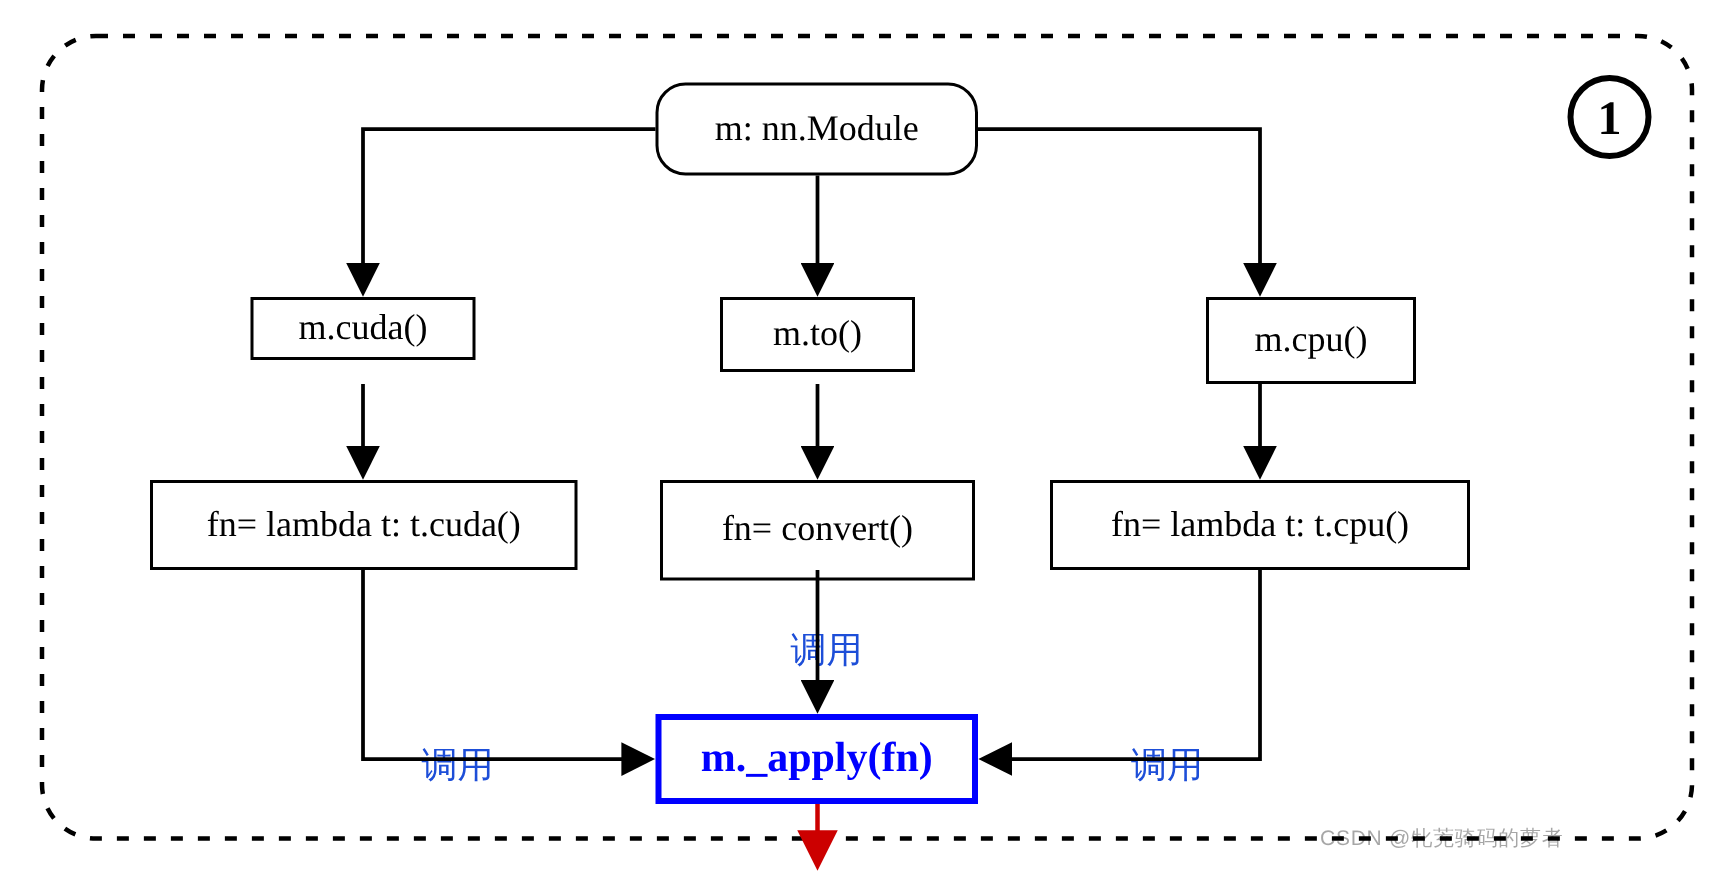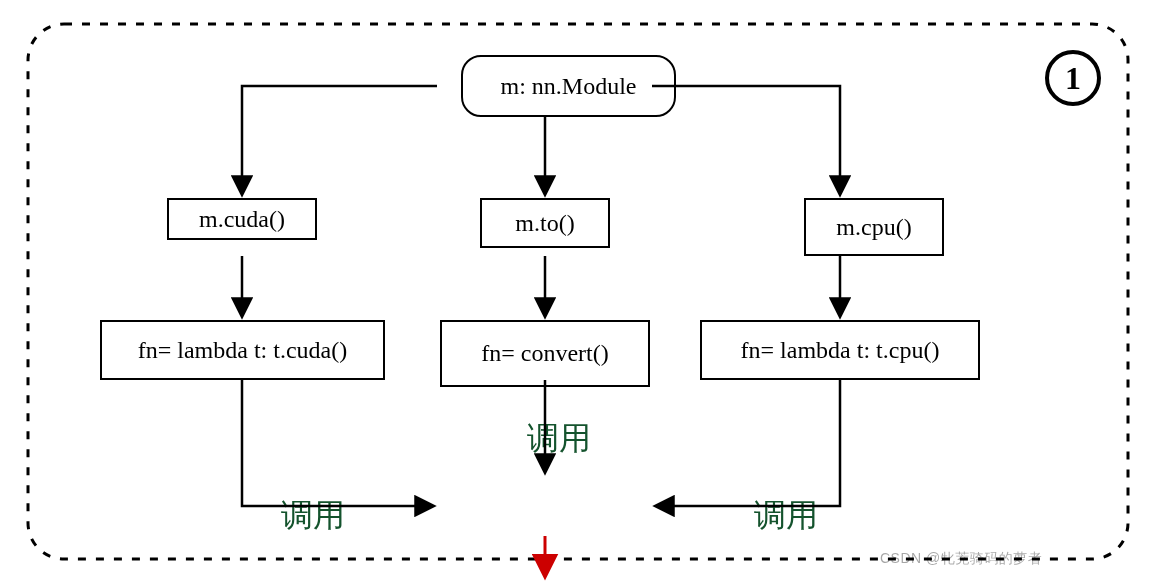--- a/index.html
+++ b/index.html
@@ -42,22 +42,22 @@
   .bluebox {
     border: 4px solid #0000ff;
     color: #0000ff;
     font-weight: bold;
     font-size: 28px;
   }
   .edge-label {
     position: absolute;
     background: #fff;
     padding: 0 6px;
-    font-size: 32px;
-    color: #14532d;
+    font-size: 24px;
+    color: #1d4ed8;
   }
   .badge-circle {
     position: absolute;
     width: 56px;
     height: 56px;
     border: 4px solid #000;
     border-radius: 50%;
     display: flex;
     align-items: center;
     justify-content: center;
@@ -83,21 +83,21 @@
 <div class="stage">
 
   <svg class="overlay">
     <rect x="28" y="24" width="1100" height="535" rx="36" ry="36" fill="none" stroke="#000" stroke-width="3" stroke-dasharray="8 10"></rect>
   </svg>
 
   <div class="badge-circle" style="left:1045px; top:50px;">
     <span>1</span>
   </div>
 
-  <div class="box rootbox" style="left:437px; top:55px; width:215px; height:62px;margin-left:24px;">
+  <div class="box rootbox" style="left:437px; top:55px; width:215px; height:62px;">
     <span>m: nn.Module</span>
   </div>
 
   <div class="box" style="left:167px; top:198px; width:150px; height:42px;">
     <span>m.cuda()</span>
   </div>
   <div class="box" style="left:480px; top:198px; width:130px; height:50px;">
     <span>m.to()</span>
   </div>
   <div class="box" style="left:804px; top:198px; width:140px; height:58px;">
@@ -107,20 +107,23 @@
   <div class="box" style="left:100px; top:320px; width:285px; height:60px;">
     <span>fn= lambda t: t.cuda()</span>
   </div>
   <div class="box" style="left:440px; top:320px; width:210px; height:67px;">
     <span>fn= convert()</span>
   </div>
   <div class="box" style="left:700px; top:320px; width:280px; height:60px;text-align:center;">
     <span>fn= lambda t: t.cpu()</span>
   </div>
 
+  <div class="box bluebox" style="left:437px; top:476px; width:215px; height:60px;">
+    <span>m._apply(fn)</span>
+  </div>
 
   <div class="edge-label" style="left:275px; top:494px;">
     <span>调用</span>
   </div>
   <div class="edge-label" style="left:521px; top:417px;">
     <span>调用</span>
   </div>
   <div class="edge-label" style="left:748px; top:494px;">
     <span>调用</span>
   </div>

